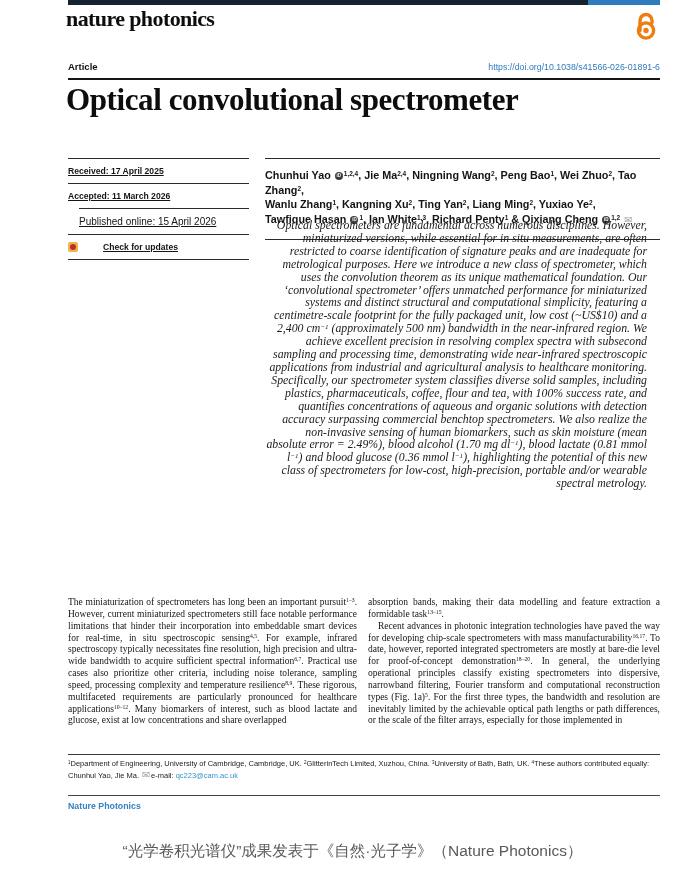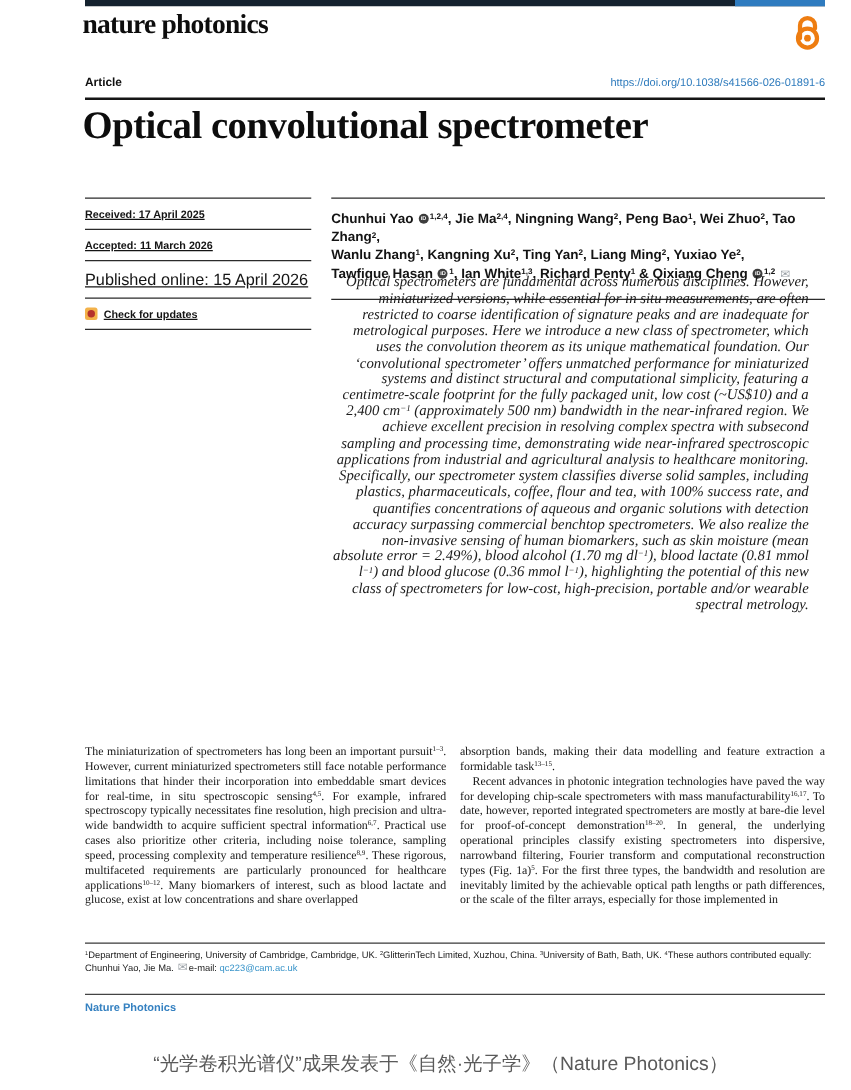--- a/index.html
+++ b/index.html
@@ -20,22 +20,22 @@
   .article-row{left:68px;top:61px;width:592px;display:flex;justify-content:space-between;align-items:baseline;gap:31px;}
   .article-label{font-size:9.5px;font-weight:700;color:#111;}
   .doi{font-size:8.8px;font-weight:400;color:#2e7bbd;text-decoration:none;}
 
   .title-rule{left:68px;top:78px;width:592px;height:2px;background:#151515;}
   .title{left:66px;top:82px;width:600px;margin:0;font-size:31px;font-weight:700;letter-spacing:-0.4px;color:#0d0d0d;}
 
   
   .meta-col{left:68px;top:158px;width:181px;}
   .meta-row{border-top:1px solid #2b2b2b;padding:7px 0 7px;font-size:8.6px;font-weight:700;color:#141414;text-decoration:underline;}
-  .meta-row.regular{font-weight:400;font-size:13px;}
-  .meta-row.last{border-bottom:1px solid #2b2b2b;display:flex;align-items:center;}
+  .meta-row.regular{font-weight:400;font-size:10px;margin-left:11px;}
+  .meta-row.last{border-bottom:1px solid #2b2b2b;display:flex;align-items:center;gap:20px;}
   .crossmark{display:inline-block;width:10px;height:10px;border-radius:2px;background:#f3b24a;position:relative;margin-right:5px;flex:0 0 auto;}
   .crossmark-dot{position:absolute;left:2px;top:2px;right:2px;bottom:2px;border-radius:50%;background:#b5312c;}
 
   
   .authors{left:265px;top:158px;width:395px;border-top:1px solid #2b2b2b;border-bottom:1px solid #2b2b2b;
            padding:9px 0 12px;font-size:10.8px;font-weight:700;line-height:14.6px;color:#141414;}
   sup{font-size:60%;line-height:0;vertical-align:3px;}
   .inline-icon{display:inline-block;}
   .orcid-icon{width:8px;height:8px;border-radius:50%;background:#3d3d3d;color:#fff;font-size:4.5px;line-height:8px;
               text-align:center;font-weight:700;vertical-align:2px;margin:0 1px;font-family:"Liberation Sans",sans-serif;}

